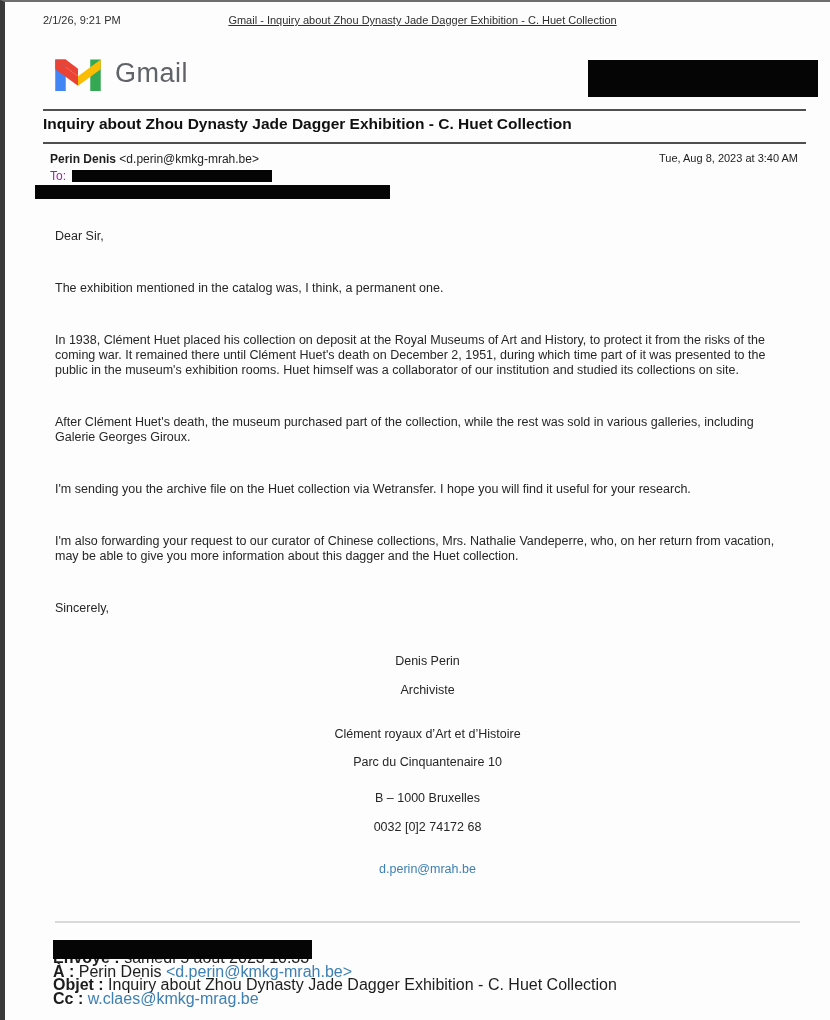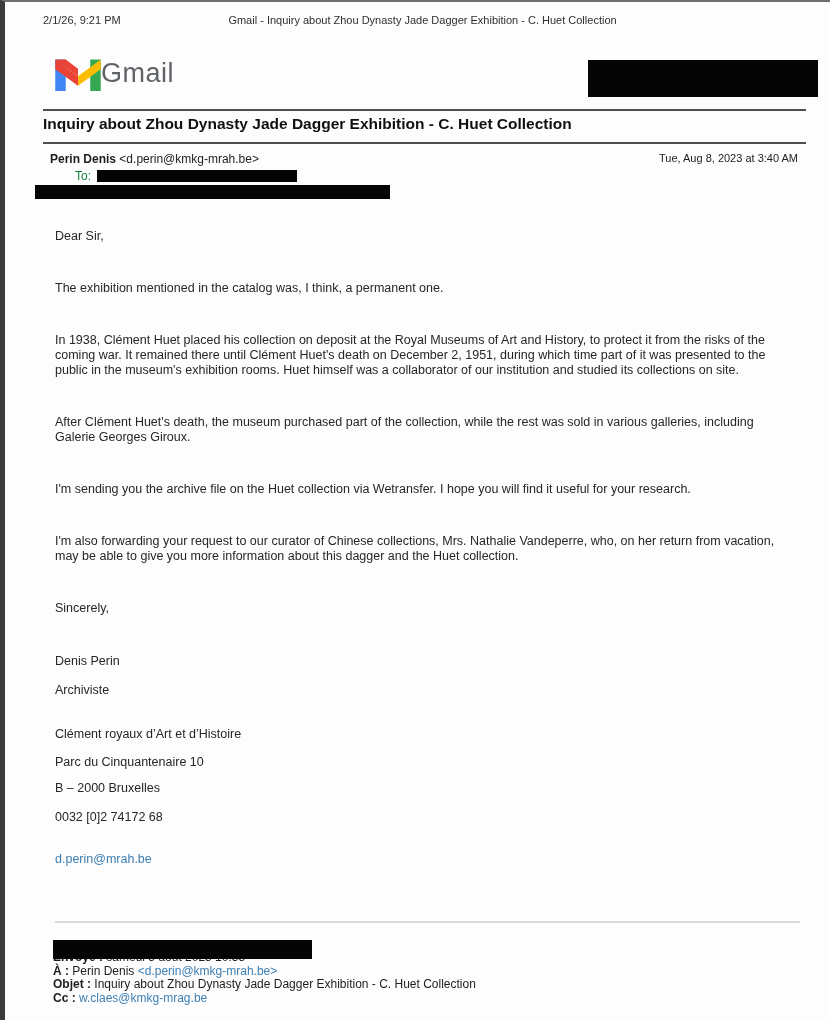--- a/index.html
+++ b/index.html
@@ -14,57 +14,57 @@
     overflow: hidden;
     border-left: 5px solid #3a3a3a;
     border-top: 2px solid #6e6e6e;
   }
   
   .print-header {
     position: absolute; top: 12px; left: 38px; right: 30px;
     font-size: 11px; color: #2f2f2f;
   }
   .print-header .ph-title {
-    position: absolute; left: 2px; right: 0; text-align: center;
+    position: absolute; left: 2px; right: 0; text-align: center; text-decoration: underline;
   }
   
-  .brand-row { position: absolute; top: 54px; left: 50px; display: flex; align-items: center; }
+  .brand-row { position: absolute; top: 54px; left: 50px; display: flex; align-items: center; gap: 14px; }
   .brand-row svg { display: block; }
   .brand-text { font-size: 27px; color: #5f6368; letter-spacing: 0.5px; }
   .redact { background: #050505; position: absolute; }
   
   .rule-dark { position: absolute; left: 38px; width: 763px; height: 2px; background: #4f4f4f; }
   .subject {
     position: absolute; top: 113px; left: 38px; right: 30px;
     font-size: 15.5px; font-weight: bold; color: #101010;
   }
   
   .from-row {
     position: absolute; top: 150px; left: 45px; right: 30px;
     font-size: 12px; color: #1d1d1d;
   }
   .from-name { font-weight: bold; }
   .from-date { position: absolute; right: 2px; top: 0; font-size: 11px; color: #1d1d1d; }
-  .to-row { position: absolute; top: 167px; left: 45px; font-size: 12px; color: #15803d; margin-left: 25px; }
+  .to-row { position: absolute; top: 167px; left: 45px; font-size: 12px; color: #a21caf; }
   
   .body-text {
     position: absolute; top: 222px; left: 50px; width: 745px;
     font-size: 12.5px; line-height: 15px; color: #262626;
   }
   .body-text p { margin: 0 4px 37px 0; }
   .body-text p.salutation { margin-top: 5px; margin-bottom: 37px; }
   .sig-line { margin-bottom: 13px; line-height: 15px; }
   .sig-block { margin-top: 38px; }
-  .sig-block .sig-line { margin-bottom: 13.5px; }
+  .sig-block .sig-line { margin-bottom: 13.5px; text-align: center; }
   a.link, .link { color: #3d7fb3; text-decoration: none; cursor: pointer; }
   
   .rule-light { position: absolute; top: 919px; left: 50px; width: 745px; height: 2px; background: #d9d9d9; }
   .footer-block {
     position: absolute; top: 949px; left: 48px; right: 30px;
-    font-size: 12px; line-height: 13.5px; color: #1d1d1d;
+    font-size: 16px; line-height: 13.5px; color: #1d1d1d;
   }
   .footer-block .lbl { font-weight: bold; }
   .footer-redact { top: 938px; left: 48px; width: 259px; height: 19px; }
   .toprt-redact { top: 58px; left: 583px; width: 230px; height: 37px; }
   .to-inline-redact { display: inline-block; vertical-align: middle; position: relative; top: -1px;
     width: 200px; height: 12px; background: #050505; margin-left: 6px; }
   .wide-redact { top: 183px; left: 30px; width: 355px; height: 14px; }
 </style>
 </head>
 <body>
@@ -111,22 +111,22 @@
     <p>In 1938, Clément Huet placed his collection on deposit at the Royal Museums of Art and History, to protect it from the risks of the coming war. It remained there until Clément Huet's death on December 2, 1951, during which time part of it was presented to the public in the museum's exhibition rooms. Huet himself was a collaborator of our institution and studied its collections on site.</p>
     <p>After Clément Huet's death, the museum purchased part of the collection, while the rest was sold in various galleries, including Galerie Georges Giroux.</p>
     <p>I'm sending you the archive file on the Huet collection via Wetransfer. I hope you will find it useful for your research.</p>
     <p>I'm also forwarding your request to our curator of Chinese collections, Mrs. Nathalie Vandeperre, who, on her return from vacation, may be able to give you more information about this dagger and the Huet collection.</p>
     <p>Sincerely,</p>
 
     <div class="sig-block">
       <div class="sig-line" style="margin-bottom:13.5px">Denis Perin</div>
       <div class="sig-line" style="margin-bottom:29px">Archiviste</div>
       <div class="sig-line" style="margin-bottom:13.5px">Clément royaux d’Art et d’Histoire</div>
-      <div class="sig-line" style="margin-bottom:11px">Parc du Cinquantenaire 10</div>
-      <div class="sig-line" style="margin-bottom:13.5px">B – 2000 Bruxelles</div>
+      <div class="sig-line" style="margin-bottom:21px">Parc du Cinquantenaire 10</div>
+      <div class="sig-line" style="margin-bottom:13.5px">B – 1000 Bruxelles</div>
       <div class="sig-line" style="margin-bottom:27px">0032 [0]2 74172 68</div>
       <div class="sig-line"><a class="link">d.perin@mrah.be</a></div>
     </div>
   </div>
 
   <div class="rule-light"></div>
   <div class="footer-block">
     <div><span class="lbl">Envoyé :</span><span> samedi 5 août 2023 10:33</span></div>
     <div><span class="lbl">À :</span><span> Perin Denis </span><a class="link">&lt;d.perin@kmkg-mrah.be&gt;</a></div>
     <div><span class="lbl">Objet :</span><span> Inquiry about Zhou Dynasty Jade Dagger Exhibition - C. Huet Collection</span></div>

